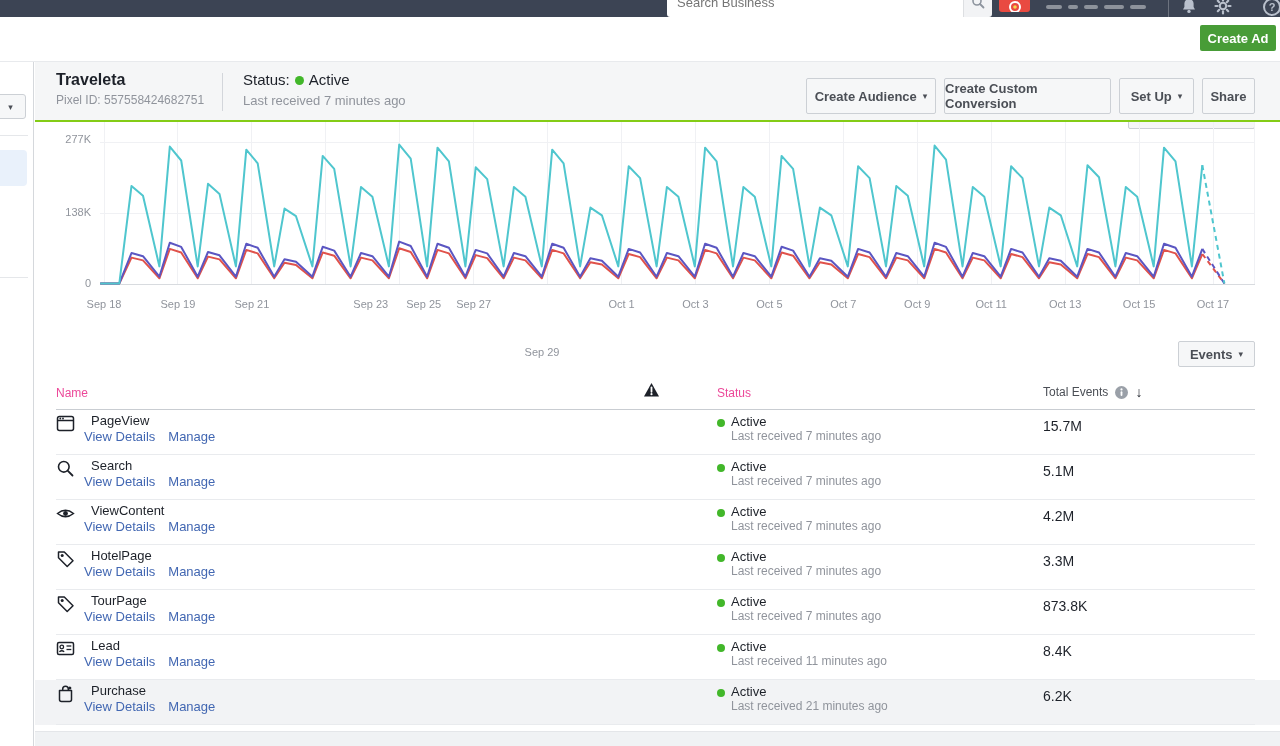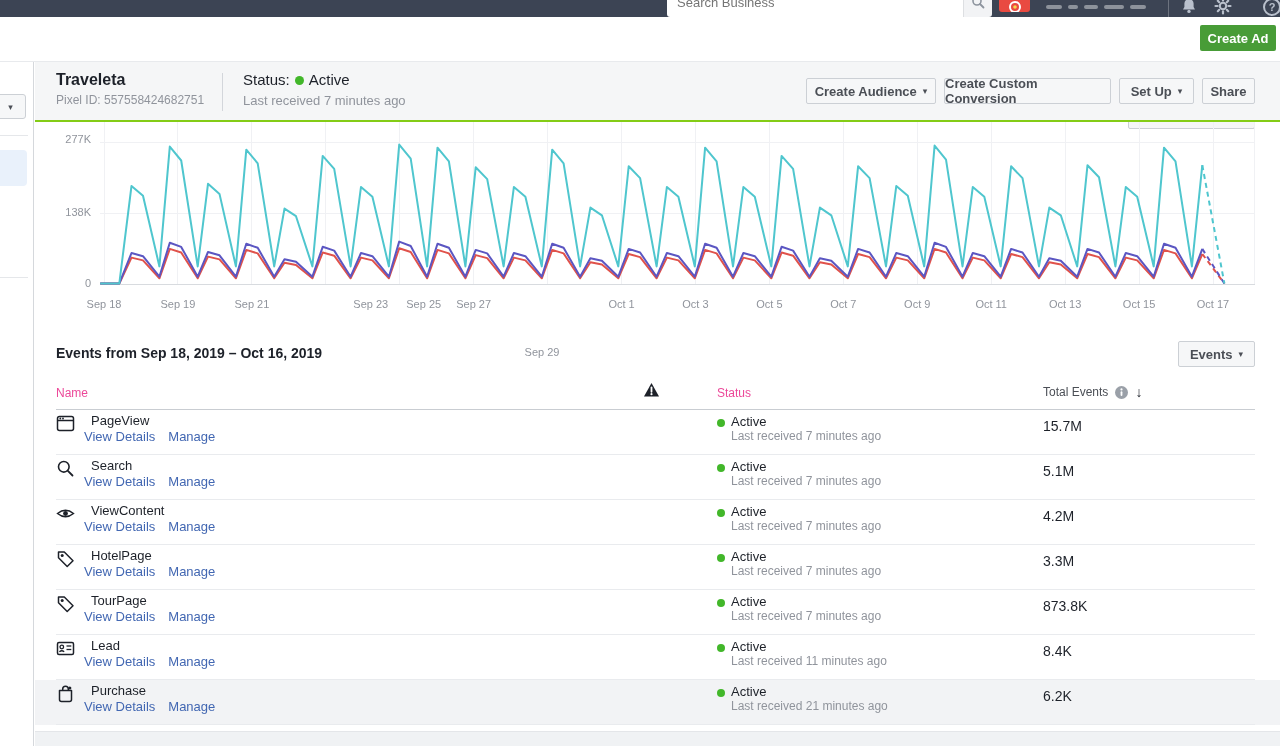--- a/index.html
+++ b/index.html
@@ -41,21 +41,21 @@
   .main { position:absolute; left:35px; top:62px; width:1245px; height:684px; background:#fff; }
 
   .pixel-header { position:absolute; left:0; top:0; width:1245px; height:60px; background:#f5f6f7;
     border-bottom:2px solid #84cc16; z-index:5; }
   .ph-title { position:absolute; left:21px; top:9px; font-size:16px; font-weight:bold; color:#1d2129; }
   .ph-id { position:absolute; left:21px; top:31px; font-size:12px; color:#90949c; }
   .ph-vdiv { position:absolute; left:187px; top:11px; width:1px; height:38px; background:#d3d6db; }
   .ph-status { position:absolute; left:208px; top:9px; font-size:15px; color:#1d2129; }
   .dot { display:inline-block; width:9px; height:9px; border-radius:50%; background:#42b72a; margin:0 5px; }
   .ph-last { position:absolute; left:208px; top:31px; font-size:13px; color:#90949c; }
-  .gbtn { position:absolute; top:16px; height:26px; background:#f6f7f8; border:1px solid #ccd0d5; border-radius:2px;
+  .gbtn { position:absolute; top:16px; height:36px; background:#f6f7f8; border:1px solid #ccd0d5; border-radius:2px;
     font-size:13px; font-weight:bold; color:#4b4f56; display:flex; align-items:center; justify-content:center;
     gap:6px; cursor:pointer; font-family:"Liberation Sans","DejaVu Sans",sans-serif; }
   .chev { font-size:9px; }
 
   
   .chart-section { position:absolute; left:0; top:60px; width:1245px; height:208px; background:#fff; z-index:1; }
   .range-dd { position:absolute; right:25px; top:-21px; width:127px; height:28px; background:#f5f6f7;
     border:1px solid #ccd0d5; border-radius:2px; cursor:pointer; }
   .ylab { position:absolute; left:0; width:56px; text-align:right; font-size:11px; color:#90949c; }
   #chart-svg { position:absolute; left:65px; top:0; }
@@ -270,21 +270,20 @@
           <span class="xlab" style="left: 734.4px;">Oct 5</span>
           <span class="xlab" style="left: 808.333px;">Oct 7</span>
           <span class="xlab" style="left: 882.267px;">Oct 9</span>
           <span class="xlab" style="left: 956.2px;">Oct 11</span>
           <span class="xlab" style="left: 1030.13px;">Oct 13</span>
           <span class="xlab" style="left: 1104.07px;">Oct 15</span>
           <span class="xlab" style="left: 1178px;">Oct 17</span>
         </div>
     </div>
 
-    <div class="ev-heading">Events from Sep 18, 2019 – Oct 16, 2019</div>
     <div class="gbtn ev-btn">
       <span>Events</span>
       <span class="chev">▾</span>
     </div>
 
     <div class="thead-label" style="left:21px">Name</div>
     <svg class="th-warning" width="17" height="16" style="color:#1d2129">
         <use href="#warning-triangle-icon"></use>
       </svg>
     <div class="thead-label" style="left:682px">Status</div>

